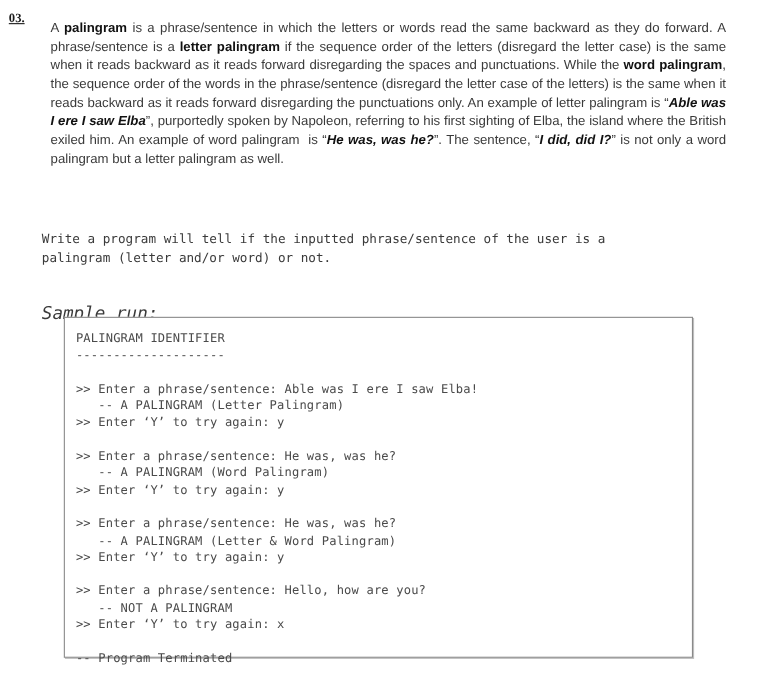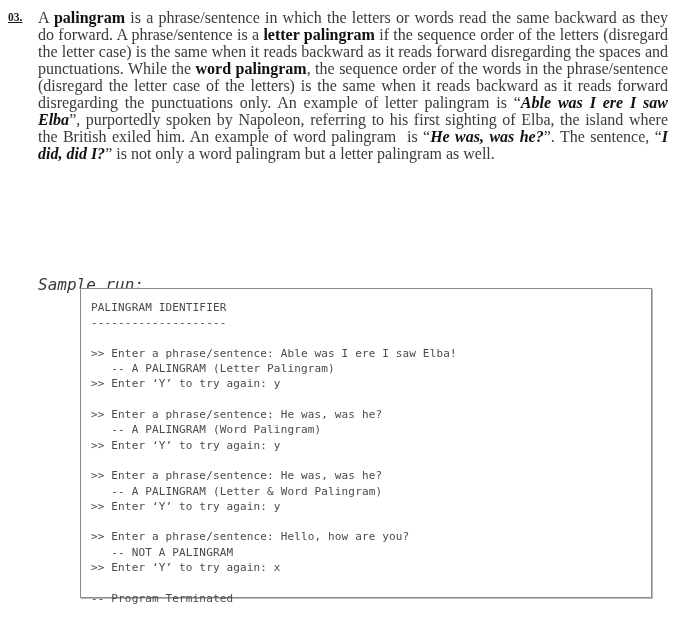--- a/index.html
+++ b/index.html
@@ -37,23 +37,23 @@
   }
 
   .body-col {
     position: absolute;
     left: 38px;
     top: 9px;
     width: 630px;
   }
 
   p.para {
-    margin: 0;
-    font-family: Liberation Serif, serif;
-    font-size: 16px;
+    margin: 8px;
+    font-family: Liberation Sans, sans-serif;
+    font-size: 12px;
     line-height: 17px;
     text-align: justify;
     text-justify: inter-word;
     color: #3a3a3a;
     white-space: normal;
   }
   p.para b { color: #111; font-weight: bold; }
   p.para .bi { font-weight: bold; font-style: italic; color: #111; }
 
   p.para2 {
@@ -84,21 +84,20 @@
   #console-box {
     position: absolute;
     left: 58px;
     top: 288px;
     width: 572px;
     height: 310px;
     box-sizing: border-box;
     border: 1px solid #8a8a8a;
     background: #ffffff;
     box-shadow: 1px 1px 0 #bdbdbd;
-    margin-left: 22px;
   }
 
   .console-text {
     position: absolute;
     left: 10px;
     top: 11px;
     margin: 0;
     font-family: "DejaVu Sans Mono", monospace;
     font-size: 11px;
     line-height: 15.3px;
@@ -110,20 +109,21 @@
 </head>
 <body>
 
 <div id="problem">
 
   <div class="prob-number">03.</div>
 
   <div class="body-col">
     <p class="para">A <b>palingram</b> is a phrase/sentence in which the letters or words read the same backward as they do forward. A phrase/sentence is a <b>letter palingram</b> if the sequence order of the letters (disregard the letter case) is the same when it reads backward as it reads forward disregarding the spaces and punctuations. While the <b>word palingram</b>, the sequence order of the words in the phrase/sentence (disregard the letter case of the letters) is the same when it reads backward as it reads forward disregarding the punctuations only. An example of letter palingram is “<span class="bi">Able was I ere I saw Elba</span>”, purportedly spoken by Napoleon, referring to his first sighting of Elba, the island where the British exiled him. An example of word palingram &nbsp;is “<span class="bi">He was, was he?</span>”. The sentence, “<span class="bi">I did, did I?</span>” is not only a word palingram but a letter palingram as well.</p>
 
+    <p class="para2">Write a program will tell if the inputted phrase/sentence of the user is a<br><span class="lastline">palingram (letter and/or word) or not.</span></p>
 
     <div class="sample-run">Sample run:</div>
   </div>
 </div>
 
 <div id="console-box">
   <pre class="console-text">PALINGRAM IDENTIFIER
 --------------------
 
 &gt;&gt; Enter a phrase/sentence: Able was I ere I saw Elba!

